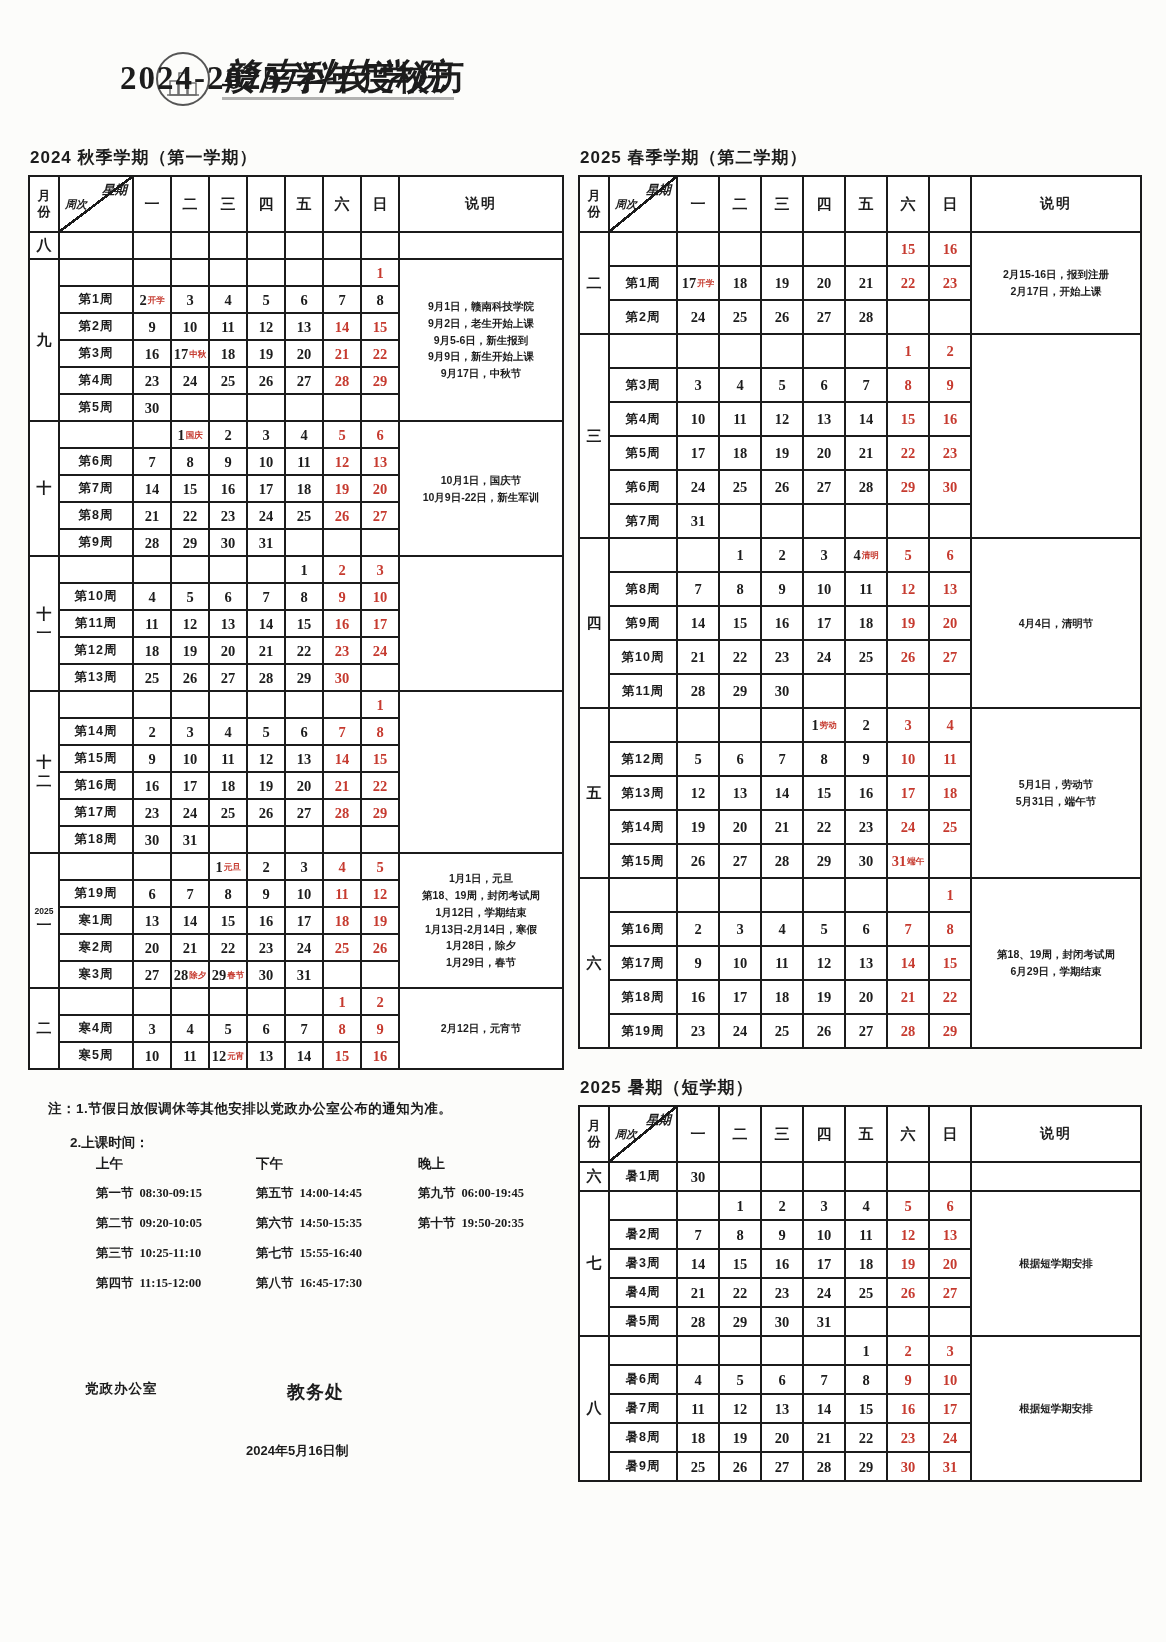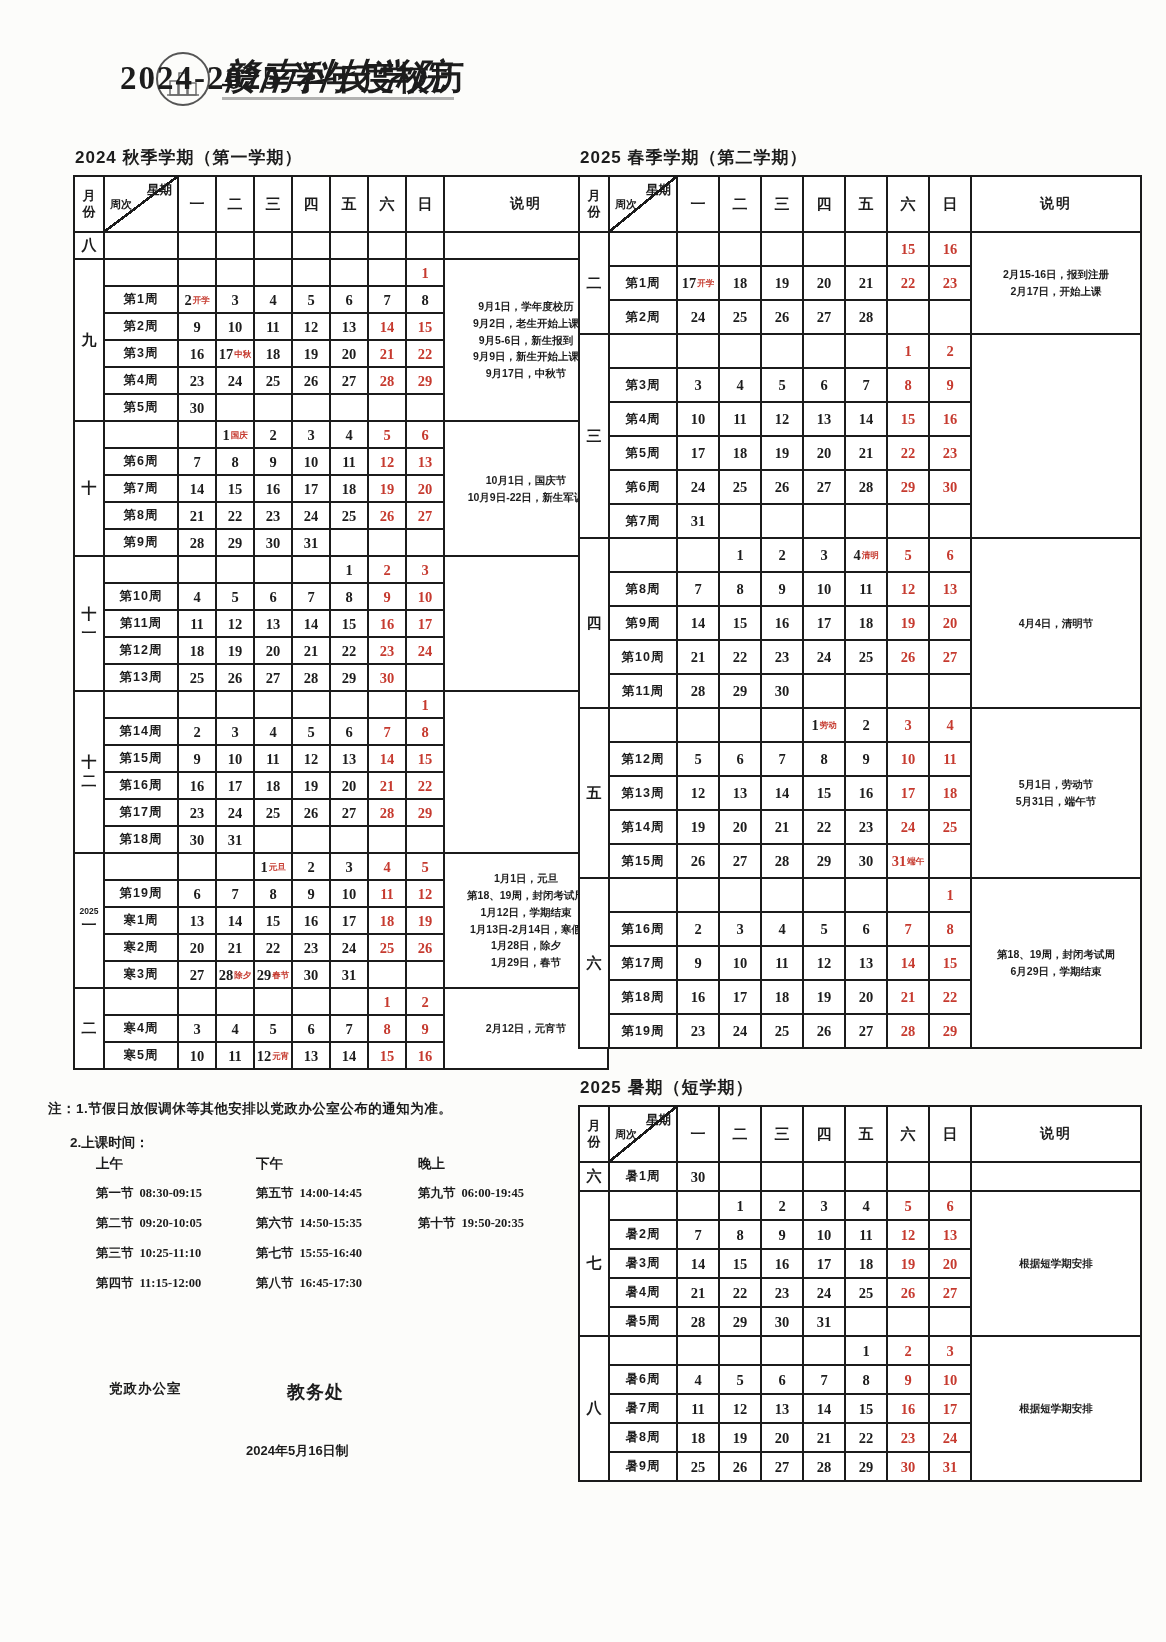--- a/index.html
+++ b/index.html
@@ -19,21 +19,21 @@
   .name-wrap{display:flex;flex-direction:column;}
   .school-name{font-size:35px;font-weight:700;font-style:italic;letter-spacing:3px;
     transform:skewX(-7deg);line-height:1.05;}
   .school-sub{height:3px;background:#8a8a8a;opacity:.65;width:232px;margin-top:3px;}
   .main-title{position:absolute;left:0;right:0;top:56px;text-align:left;
     font-family:"Liberation Serif","DejaVu Serif",serif;
     font-size:33px;font-weight:700;letter-spacing:2px;padding-left:120px;box-sizing:border-box;}
 
   
   .section{position:absolute;}
-  .sec-autumn{left:28px;top:146px;width:536px;margin-left:45px;}
+  .sec-autumn{left:28px;top:146px;width:536px;}
   .sec-spring{left:578px;top:146px;width:646px;}
   .sec-summer{left:578px;top:1076px;width:564px;}
   .cal-title{font-size:17px;font-weight:700;margin:0 0 6px 2px;letter-spacing:1px;}
 
   table.cal{border-collapse:collapse;table-layout:fixed;background:#fff;}
   .cal th,.cal td{border:2px solid var(--ink);padding:0;text-align:center;vertical-align:middle;overflow:hidden;}
   .cal thead th{height:54px;font-weight:700;}
 
   .t-autumn col.c-month{width:30px}.t-autumn col.c-week{width:74px}
   .t-autumn col.c-day{width:38px}.t-autumn col.c-remark{width:164px}
@@ -43,21 +43,21 @@
   .t-summer col.c-day{width:42px}.t-summer col.c-remark{width:170px}
 
   .t-autumn tbody td{height:25px;}
   .t-spring tbody td{height:32px;}
   .t-summer tbody td{height:27px;}
 
   .month-h div{font-size:13px;line-height:1.25;}
   .c-diag{position:relative;
     background-image:linear-gradient(to bottom right,
       transparent calc(50% - 1.3px), var(--ink) calc(50% - 1.3px),
-      var(--ink) calc(50% + 1.3px), transparent calc(50% + 1.3px));}
+      var(--ink) calc(50% + 1.3px), transparent calc(50% + 1.3px));font-style:italic;}
   .diag-weekday{position:absolute;top:5px;right:5px;font-size:12.5px;}
   .diag-week{position:absolute;bottom:19px;left:5px;font-size:11px;text-align:right;}
   .day-h{font-size:15px;}
   .remark-h{font-size:14px;letter-spacing:2px;}
 
   .month-cell{font-weight:700;font-size:15px;line-height:1.25;}
   .month-cell .sub{font-size:8.5px;font-weight:700;letter-spacing:0;}
   .week-cell{font-size:12.5px;font-weight:700;letter-spacing:1px;}
   .date-cell .d{font-family:"Liberation Serif","DejaVu Serif",serif;font-size:14.5px;font-weight:600;}
   .date-cell .red{color:var(--red);}
@@ -72,21 +72,21 @@
   .schedule{display:flex;margin:3px 0 0 48px;gap:4px;}
   .sched-col{display:flex;flex-direction:column;}
   .sched-col.col-0{width:156px;}
   .sched-col.col-1{width:158px;}
   .sched-col.col-2{width:150px;}
   .sched-h{font-size:13.5px;font-weight:700;margin-bottom:12px;}
   .sched-item{font-size:12.5px;font-weight:700;margin-bottom:13px;white-space:nowrap;}
   .sched-item .time{font-family:"Liberation Serif","DejaVu Serif",serif;font-weight:600;margin-left:6px;}
 
   
-  .footer-office1{position:absolute;left:85px;top:1380px;font-size:13.5px;font-weight:700;letter-spacing:1px;margin-left:24px;}
+  .footer-office1{position:absolute;left:85px;top:1380px;font-size:13.5px;font-weight:700;letter-spacing:1px;}
   .footer-office2{position:absolute;left:287px;top:1380px;font-size:18px;font-weight:700;letter-spacing:1px;}
   .footer-date{position:absolute;left:246px;top:1442px;font-size:13px;font-weight:700;}
 </style>
 </head>
 <body>
 
 <div class="page-header">
   <div class="logo">
     <div class="logo-circle">
       <svg width="34" height="26" viewBox="0 0 34 26">
@@ -165,21 +165,21 @@
             </td>
             <td class="week-cell"></td>
             <td class="date-cell"></td>
             <td class="date-cell"></td>
             <td class="date-cell"></td>
             <td class="date-cell"></td>
             <td class="date-cell"></td>
             <td class="date-cell"></td>
             <td class="date-cell"><span class="d red">1</span></td>
             <td class="remark-cell" rowspan="6">
-              <div class="remark-line">9月1日，学年度校历</div>
+              <div class="remark-line">9月1日，赣南科技学院</div>
               <div class="remark-line">9月2日，老生开始上课</div>
               <div class="remark-line">9月5-6日，新生报到</div>
               <div class="remark-line">9月9日，新生开始上课</div>
               <div class="remark-line">9月17日，中秋节</div>
             </td>
           </tr>
           <tr>
             <td class="week-cell">第1周</td>
             <td class="date-cell"><span class="d">2</span><span class="ann">开学</span></td>
             <td class="date-cell"><span class="d">3</span></td>

